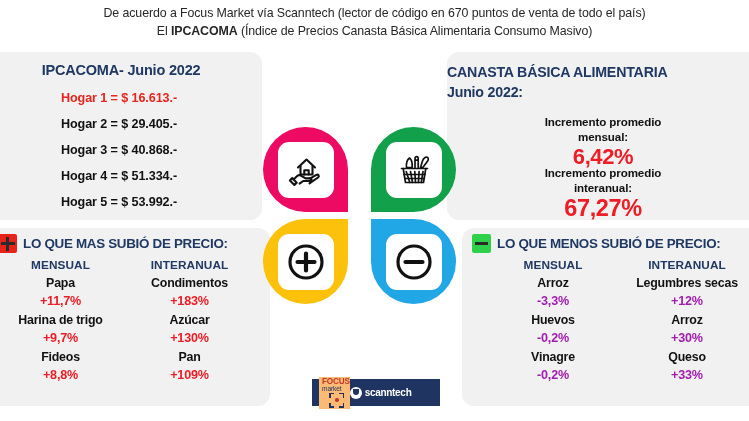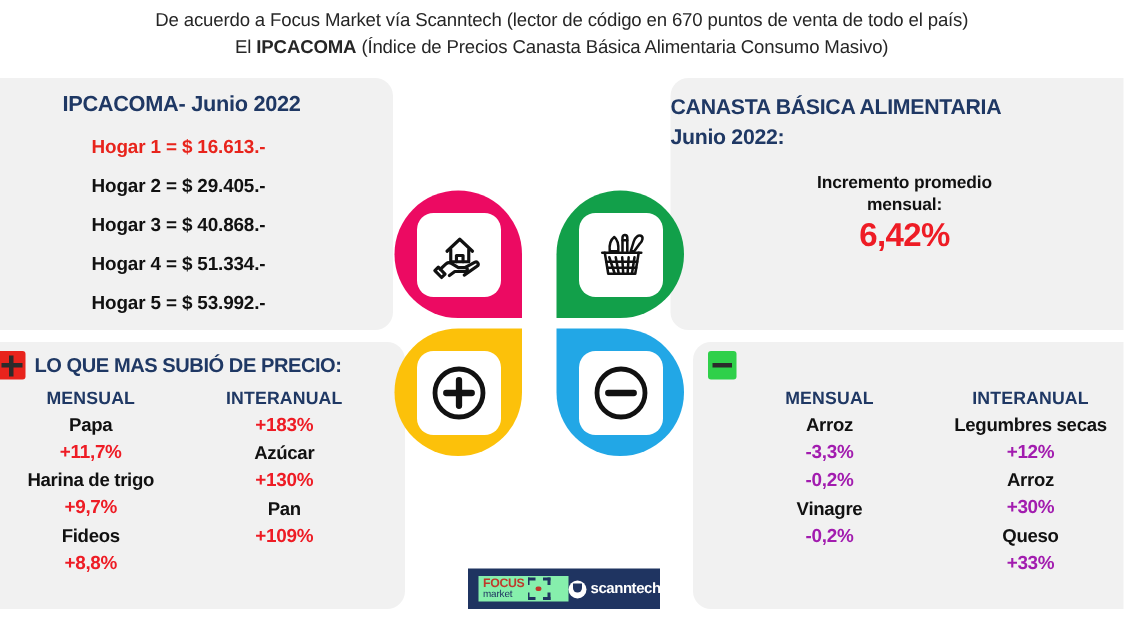--- a/index.html
+++ b/index.html
@@ -115,21 +115,21 @@
     display:flex;align-items:center;justify-content:center;
   }
   .tile svg{display:block;}
 
   
   .logobar{
     position:absolute;left:312px;top:379px;width:128px;height:27px;
     background:#1f3461;display:flex;align-items:center;
   }
   .logo-focus{
-    margin-left:7px;background:#86efac;padding:1px 12px 1px 3px;display:flex;align-items:center;
+    margin-left:7px;background:#fdba74;padding:1px 0 1px 3px;display:flex;align-items:center;flex-direction:column;
   }
   .logo-focus .fm{line-height:7.5px;}
   .logo-focus .f1{font-size:8.2px;font-weight:700;color:#c0392b;letter-spacing:-0.2px;display:block;}
   .logo-focus .f2{font-size:6.6px;font-weight:400;color:#1f3461;letter-spacing:-0.1px;display:block;}
   .brkt{position:relative;width:15px;height:15px;margin-left:2px;}
   .brkt i{position:absolute;background:#1f3461;}
   .brkt .c1{left:0;top:0;width:5px;height:1.6px;}
   .brkt .c2{left:0;top:0;width:1.6px;height:5px;}
   .brkt .c3{right:0;top:0;width:5px;height:1.6px;}
   .brkt .c4{right:0;top:0;width:1.6px;height:5px;}
@@ -172,20 +172,24 @@
 
   <div class="panel panel-canasta">
     <div class="ptitle">
       <div>CANASTA BÁSICA ALIMENTARIA</div>
       <div>Junio 2022:</div>
     </div>
     <div class="inc-block inc-1">
       <div class="inc-label">Incremento promedio mensual:</div>
       <div class="inc-value">6,42%</div>
     </div>
+    <div class="inc-block inc-2">
+      <div class="inc-label">Incremento promedio interanual:</div>
+      <div class="inc-value">67,27%</div>
+    </div>
   </div>
 
   <div class="panel panel-mas">
     <div class="bar-head">
       <span class="sq-icon sq-red">
         <i class="h bar-h"></i>
           <i class="h bar-v"></i>
       </span>
       <span class="bar-title">LO QUE MAS SUBIÓ DE PRECIO:</span>
     </div>
@@ -194,40 +198,43 @@
         <div class="col-head">MENSUAL</div>
         <div class="item-name">Papa</div>
         <div class="item-val val-red">+11,7%</div>
         <div class="item-name">Harina de trigo</div>
         <div class="item-val val-red">+9,7%</div>
         <div class="item-name">Fideos</div>
         <div class="item-val val-red">+8,8%</div>
       </div>
       <div class="col">
         <div class="col-head">INTERANUAL</div>
+        <div class="item-name">Condimentos</div>
         <div class="item-val val-red">+183%</div>
         <div class="item-name">Azúcar</div>
         <div class="item-val val-red">+130%</div>
         <div class="item-name">Pan</div>
         <div class="item-val val-red">+109%</div>
       </div>
     </div>
   </div>
 
   <div class="panel panel-menos">
     <div class="bar-head">
       <span class="sq-icon sq-green">
         <i class="h bar-h"></i>
       </span>
+      <span class="bar-title">LO QUE MENOS SUBIÓ DE PRECIO:</span>
     </div>
     <div class="cols">
       <div class="col">
         <div class="col-head">MENSUAL</div>
         <div class="item-name">Arroz</div>
         <div class="item-val val-green">-3,3%</div>
+        <div class="item-name">Huevos</div>
         <div class="item-val val-green">-0,2%</div>
         <div class="item-name">Vinagre</div>
         <div class="item-val val-green">-0,2%</div>
       </div>
       <div class="col">
         <div class="col-head">INTERANUAL</div>
         <div class="item-name">Legumbres  secas</div>
         <div class="item-val val-green">+12%</div>
         <div class="item-name">Arroz</div>
         <div class="item-val val-green">+30%</div>

